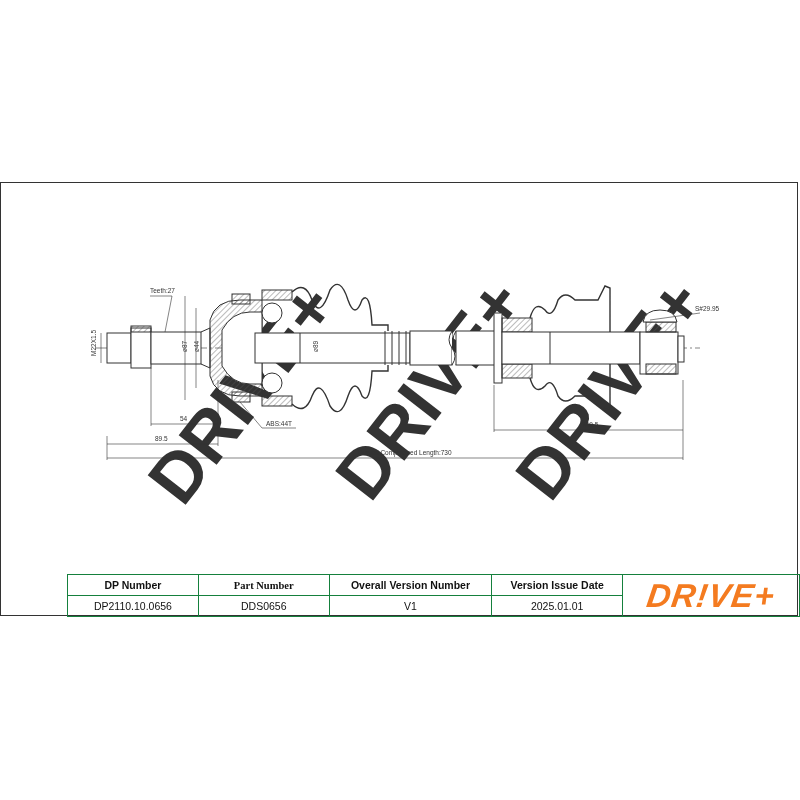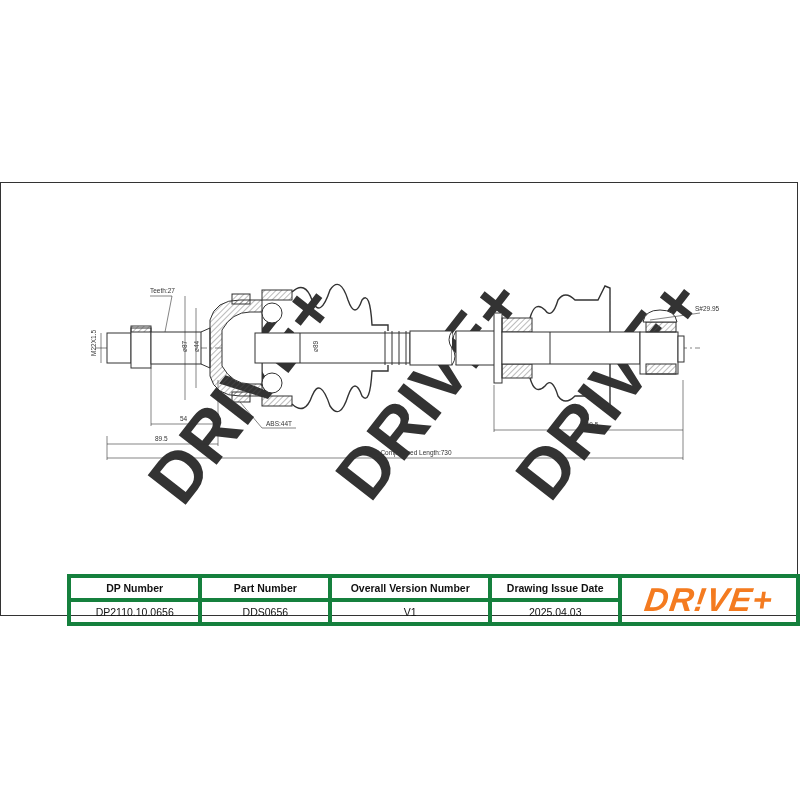--- a/index.html
+++ b/index.html
@@ -1,23 +1,23 @@
 <!DOCTYPE html>
 <html><head>
 <meta charset="utf-8">
 <style>
   html, body { margin:0; padding:0; background:#ffffff; }
   body { width:800px; height:800px; position:relative; overflow:hidden; font-family:"Liberation Sans", sans-serif; }
   .frame { position:absolute; left:0; top:182px; width:798px; height:434px; border:1.5px solid #333; box-sizing:border-box; }
   .drawing { position:absolute; left:0; top:0; width:800px; height:800px; }
   .drawing text { font-family:"Liberation Sans", sans-serif; fill:#333; }
   .tbl { position:absolute; left:67px; top:574px; border-collapse:collapse; }
-  .tbl td { border:4px solid #15803d; font-size:10.5px; color:#111; text-align:center; height:20px; padding:0;margin-top:9px; }
+  .tbl td { border:1px solid #15803d; font-size:10.5px; color:#111; text-align:center; height:20px; padding:0;margin-top:9px; }
   .tbl .hd td { font-weight:bold; }
-  .c1 { width:130px; } .c2 { width:130px; } .c3 { width:162px; } .c4 { width:130px; }
+  .c1 { width:130px; } .c2 { width:130px;font-family:Liberation Serif, serif; } .c3 { width:162px; } .c4 { width:130px; }
   .logo-cell { width:176px; }
   .logo { font-family:"Liberation Sans", sans-serif; font-weight:bold; font-style:italic; font-size:33px; letter-spacing:1px; color:#f47b20; line-height:40px; display:block; transform:skewX(-8deg); }
 </style>
 </head>
 <body>
 
 <div class="frame"></div>
 
 <svg class="drawing" viewBox="0 0 800 800">
   <defs>
@@ -115,25 +115,25 @@
     <text x="358" y="455">Overall Compressed Length:730</text>
   </g>
 </svg>
 
 <table class="tbl">
   <tbody>
       <tr class="hd">
     <td class="c1">DP Number</td>
     <td class="c2">Part Number</td>
     <td class="c3">Overall Version Number</td>
-    <td class="c4">Drawing Issue Date</td>
+    <td class="c4">Version Issue Date</td>
     <td class="logo-cell" rowspan="2">
       <span class="logo">DR!VE+</span>
     </td>
   </tr>
   <tr>
     <td>DP2110.10.0656</td>
     <td>DDS0656</td>
     <td>V1</td>
-    <td>2025.04.03</td>
+    <td>2025.01.01</td>
   </tr>
 </tbody>
   </table>
 
 </body></html>

